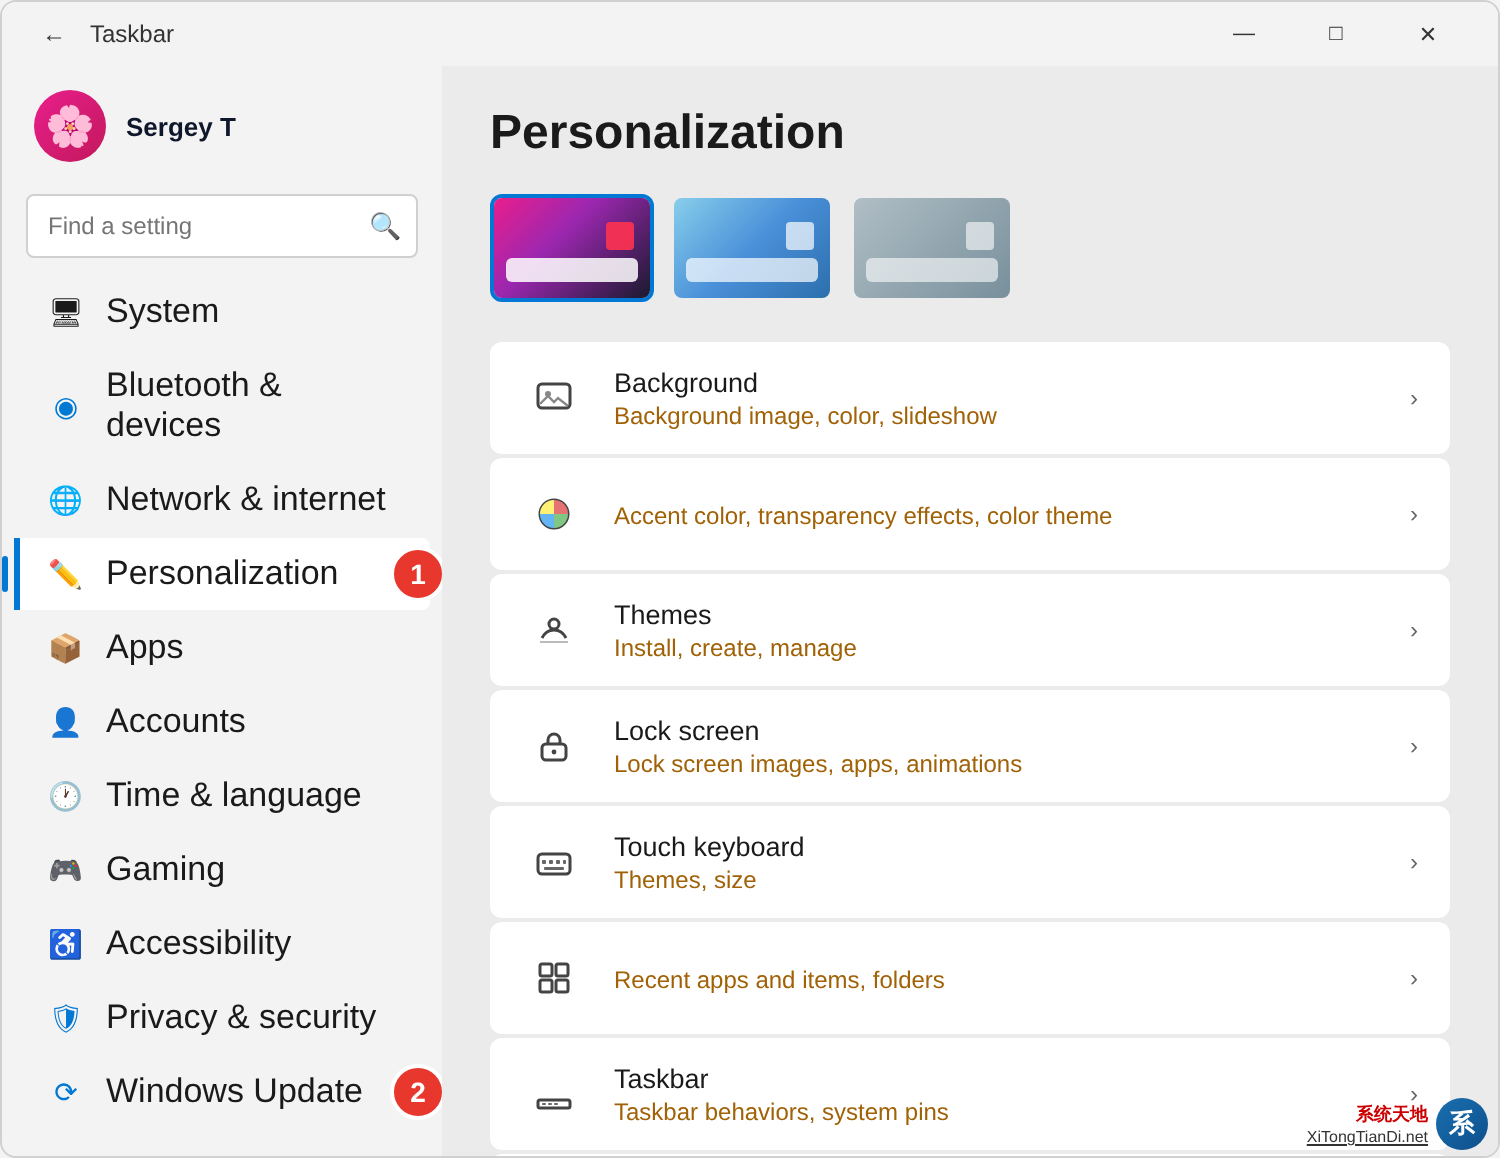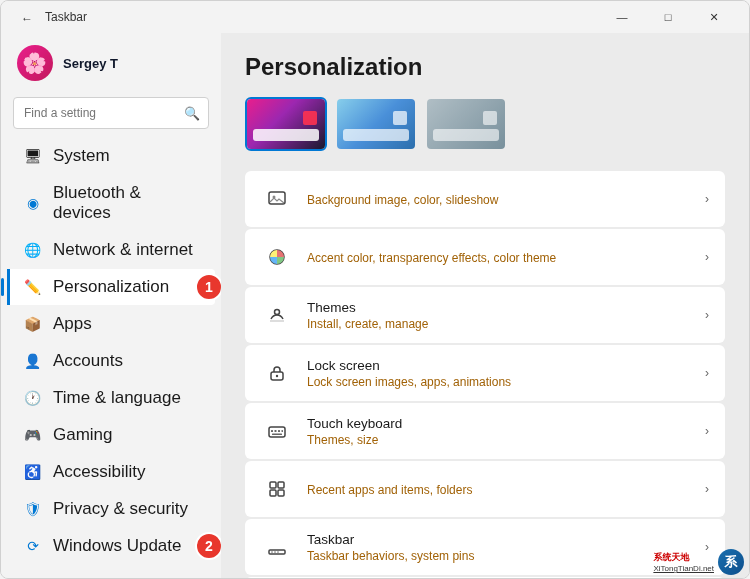--- a/index.html
+++ b/index.html
@@ -425,20 +425,21 @@
 
         <div class="settings-item">
           <div class="settings-item-icon">
             <svg width="20" height="20" viewBox="0 0 20 20" fill="none">
               <rect x="2" y="3" width="16" height="12" rx="2" stroke="#444" stroke-width="1.5" fill="none"></rect>
               <circle cx="7" cy="8" r="1.5" fill="#888"></circle>
               <path d="M3 13l4-4 3 3 2-2 5 4" stroke="#888" stroke-width="1.2" fill="none"></path>
             </svg>
           </div>
           <div class="settings-item-text">
+            <div class="settings-item-title">Background</div>
             <div class="settings-item-subtitle">Background image, color, slideshow</div>
           </div>
           <span class="settings-item-chevron">›</span>
         </div>
 
         <div class="settings-item">
           <div class="settings-item-icon">
             <svg width="20" height="20" viewBox="0 0 20 20" fill="none">
               <circle cx="10" cy="10" r="7" stroke="#444" stroke-width="1.5" fill="none"></circle>
               <path d="M10 3 A7 7 0 0 1 17 10 L10 10Z" fill="#e57373"></path>
@@ -537,18 +538,18 @@
           
           
         </div>
 
       </div>
     </div>
   </div>
 </div>
 
 <div class="watermark">
-  <div style="text-align:left;">
+  <div style="text-align:right;">
     <div style="font-size:9px;font-weight:700;color:#cc0000;">系统天地</div>
     <div style="font-size:8px;color:#333;text-decoration:underline;">XiTongTianDi.net</div>
   </div>
   <div style="width:26px;height:26px;border-radius:50%;background:linear-gradient(135deg,#1a6faf,#0d4f8c);display:flex;align-items:center;justify-content:center;color:white;font-size:13px;font-weight:bold;">系</div>
 </div>
 
 </body></html>

